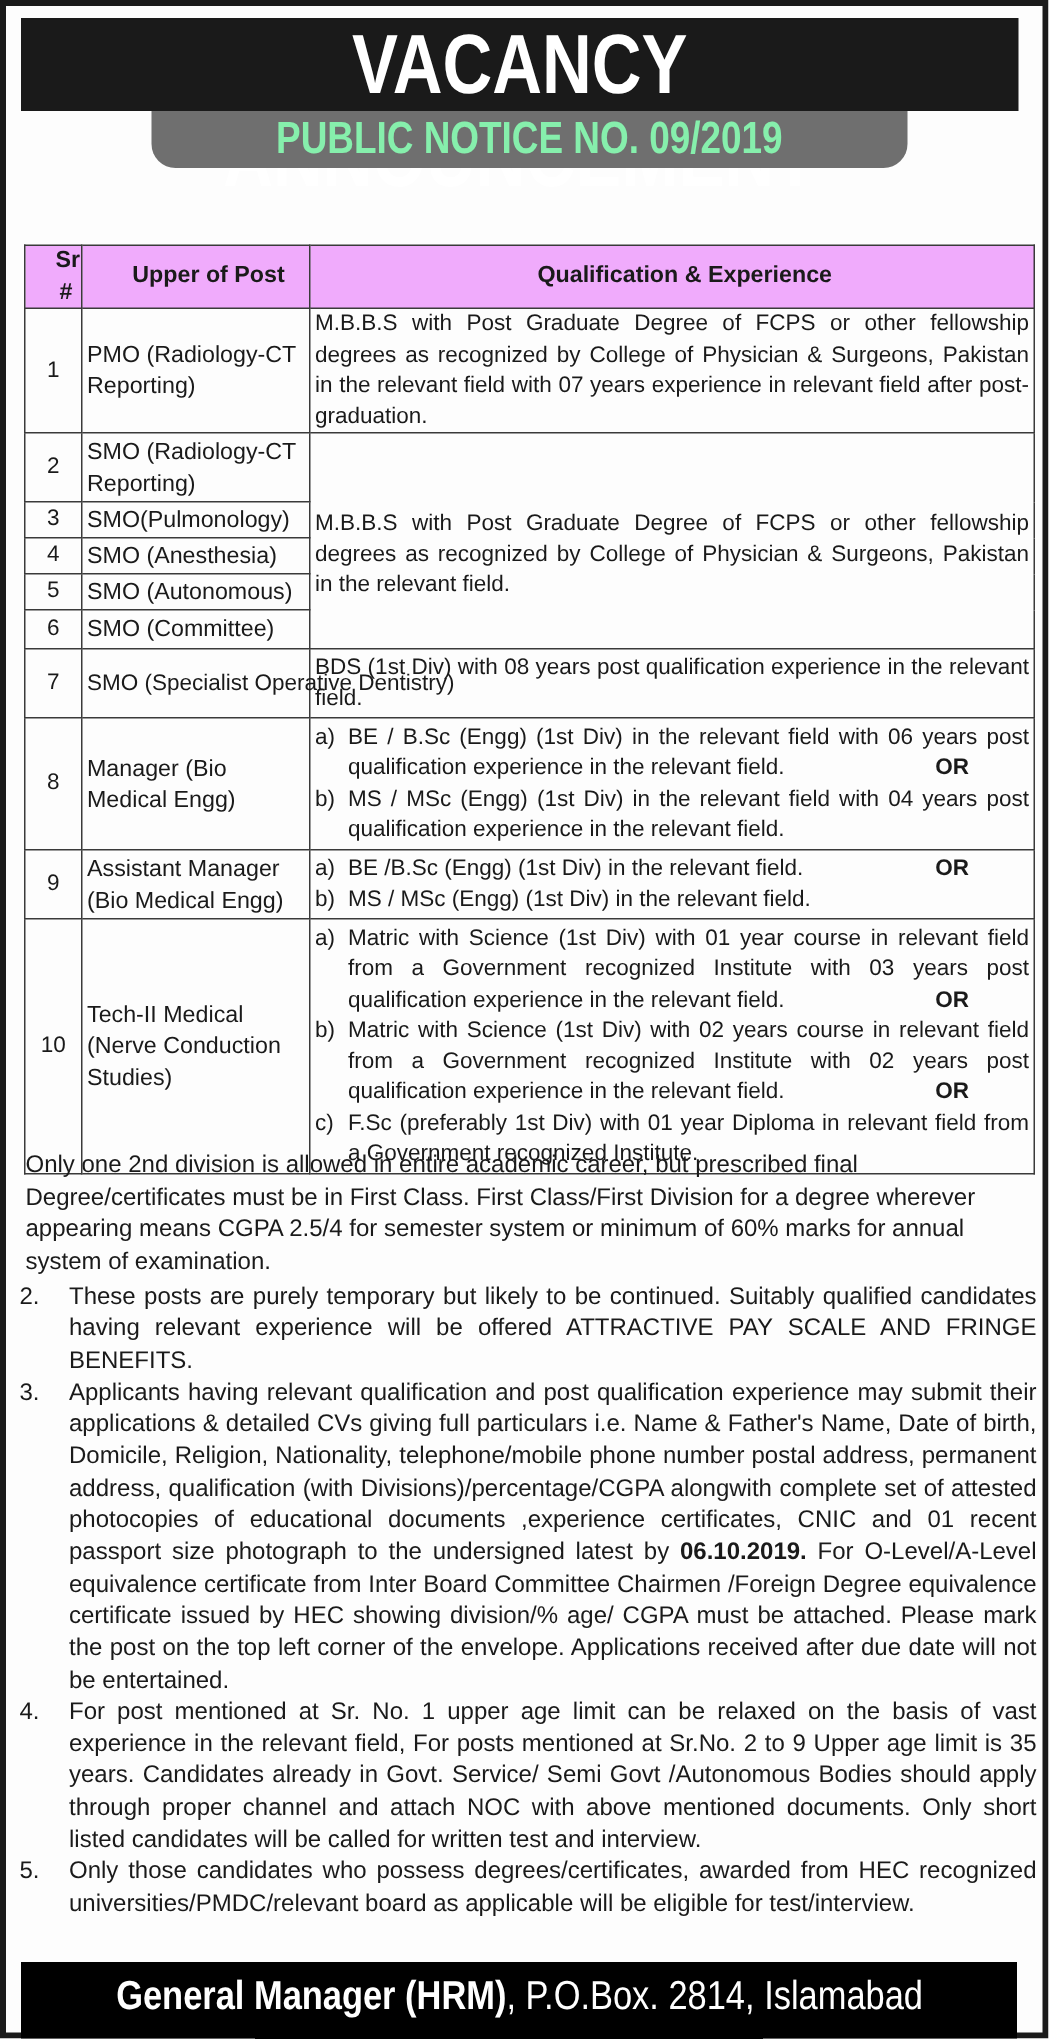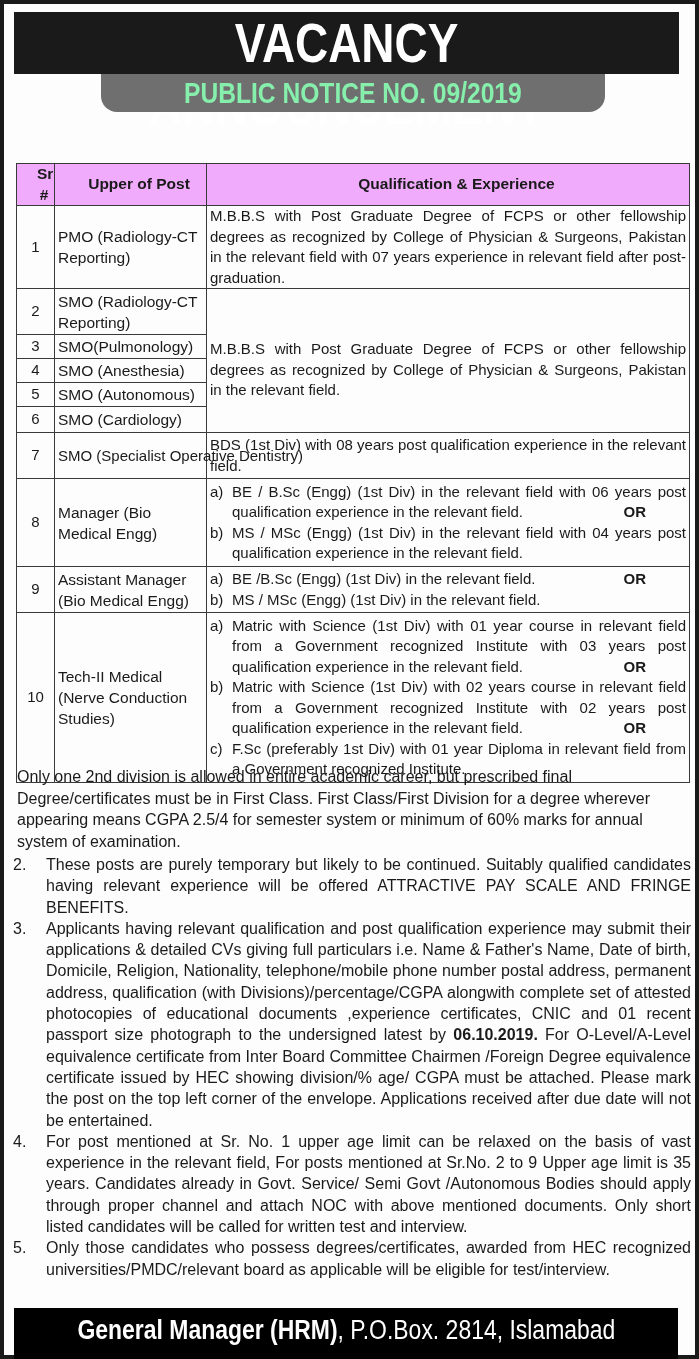--- a/index.html
+++ b/index.html
@@ -101,21 +101,21 @@
       <tr style="height:24px">
         <td class="sr">4</td>
         <td class="post">SMO (Anesthesia)</td>
       </tr>
       <tr style="height:24px">
         <td class="sr">5</td>
         <td class="post">SMO (Autonomous)</td>
       </tr>
       <tr style="height:26px">
         <td class="sr">6</td>
-        <td class="post">SMO (Cardiology)</td>
+        <td class="post">SMO (Committee)</td>
       </tr>
       <tr style="height:46px">
         <td class="sr">7</td>
         <td class="post" style="white-space:nowrap;font-size:15px">SMO (Specialist Operative Dentistry)</td>
         <td class="qual">BDS (1st Div) with 08 years post qualification experience in the relevant field.</td>
       </tr>
       <tr style="height:88px">
         <td class="sr">8</td>
         <td class="post">Manager (Bio Medical Engg)</td>
         <td class="qual">

